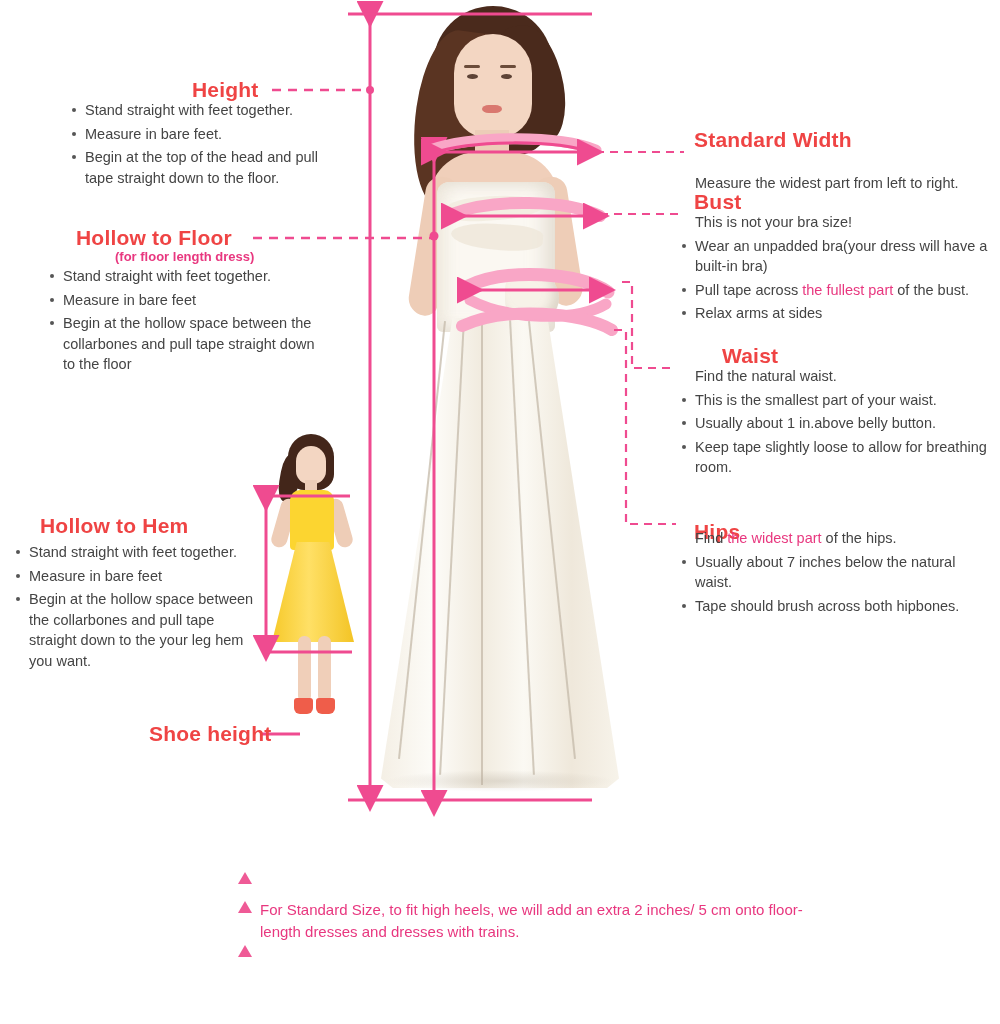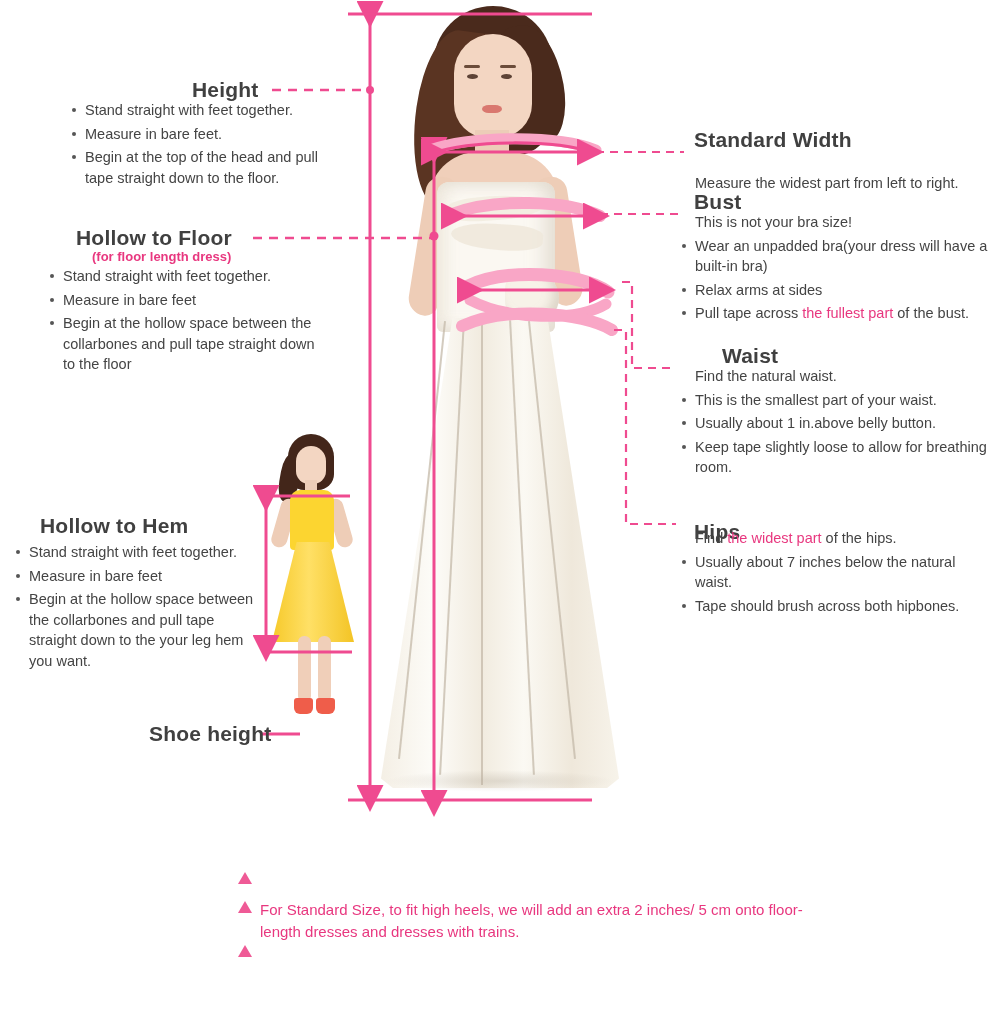--- a/index.html
+++ b/index.html
@@ -18,32 +18,33 @@
   #stage {
     position: absolute;
     left: 0; top: 0;
     width: 1000px;
     height: 1024px;
   }
   .abs { position: absolute; }
 
   
   .sec-title {
-    color: #404040;
+    color: #ef4444;
     font-weight: bold;
     font-size: 21px;
     white-space: nowrap;
     letter-spacing: 0.2px;
     text-align: right;
   }
   .sec-sub {
     color: #e8377f;
     font-weight: bold;
     font-size: 13px;
     white-space: nowrap;
+    margin-left: 23px;
   }
 
   
   ul.bl {
     list-style: none;
     margin: 0;
     padding: 0;
     font-size: 14.5px;
     color: #444;
     line-height: 1.42;
@@ -400,22 +401,22 @@
 
   <div class="abs sec-title" style="left:694px; top:128px;">Standard Width</div>
   <ul class="bl abs" style="left:680px; top:173px; width:310px;">
     <li class="nodot">Measure the widest part from left to right.</li>
   </ul>
 
   <div class="abs sec-title" style="left:694px; top:190px;">Bust</div>
   <ul class="bl abs" style="left:680px; top:212px; width:315px;">
     <li class="nodot">This is not your bra size!</li>
     <li>Wear an unpadded bra(your dress will have a built-in bra)</li>
+    <li>Pull tape across <span class="pinkword">the fullest part</span> of the bust.</li>
     <li>Relax arms at sides</li>
-    <li>Pull tape across <span class="pinkword">the fullest part</span> of the bust.</li>
   </ul>
 
   <div class="abs sec-title" style="left:694px; top:344px;margin-left:28px;">Waist</div>
   <ul class="bl abs" style="left:680px; top:366px; width:310px;">
     <li class="nodot">Find the natural waist.</li>
     <li>This is the smallest part of your waist.</li>
     <li>Usually about 1 in.above belly button.</li>
     <li>Keep tape slightly loose to allow for breathing room.</li>
   </ul>
 

